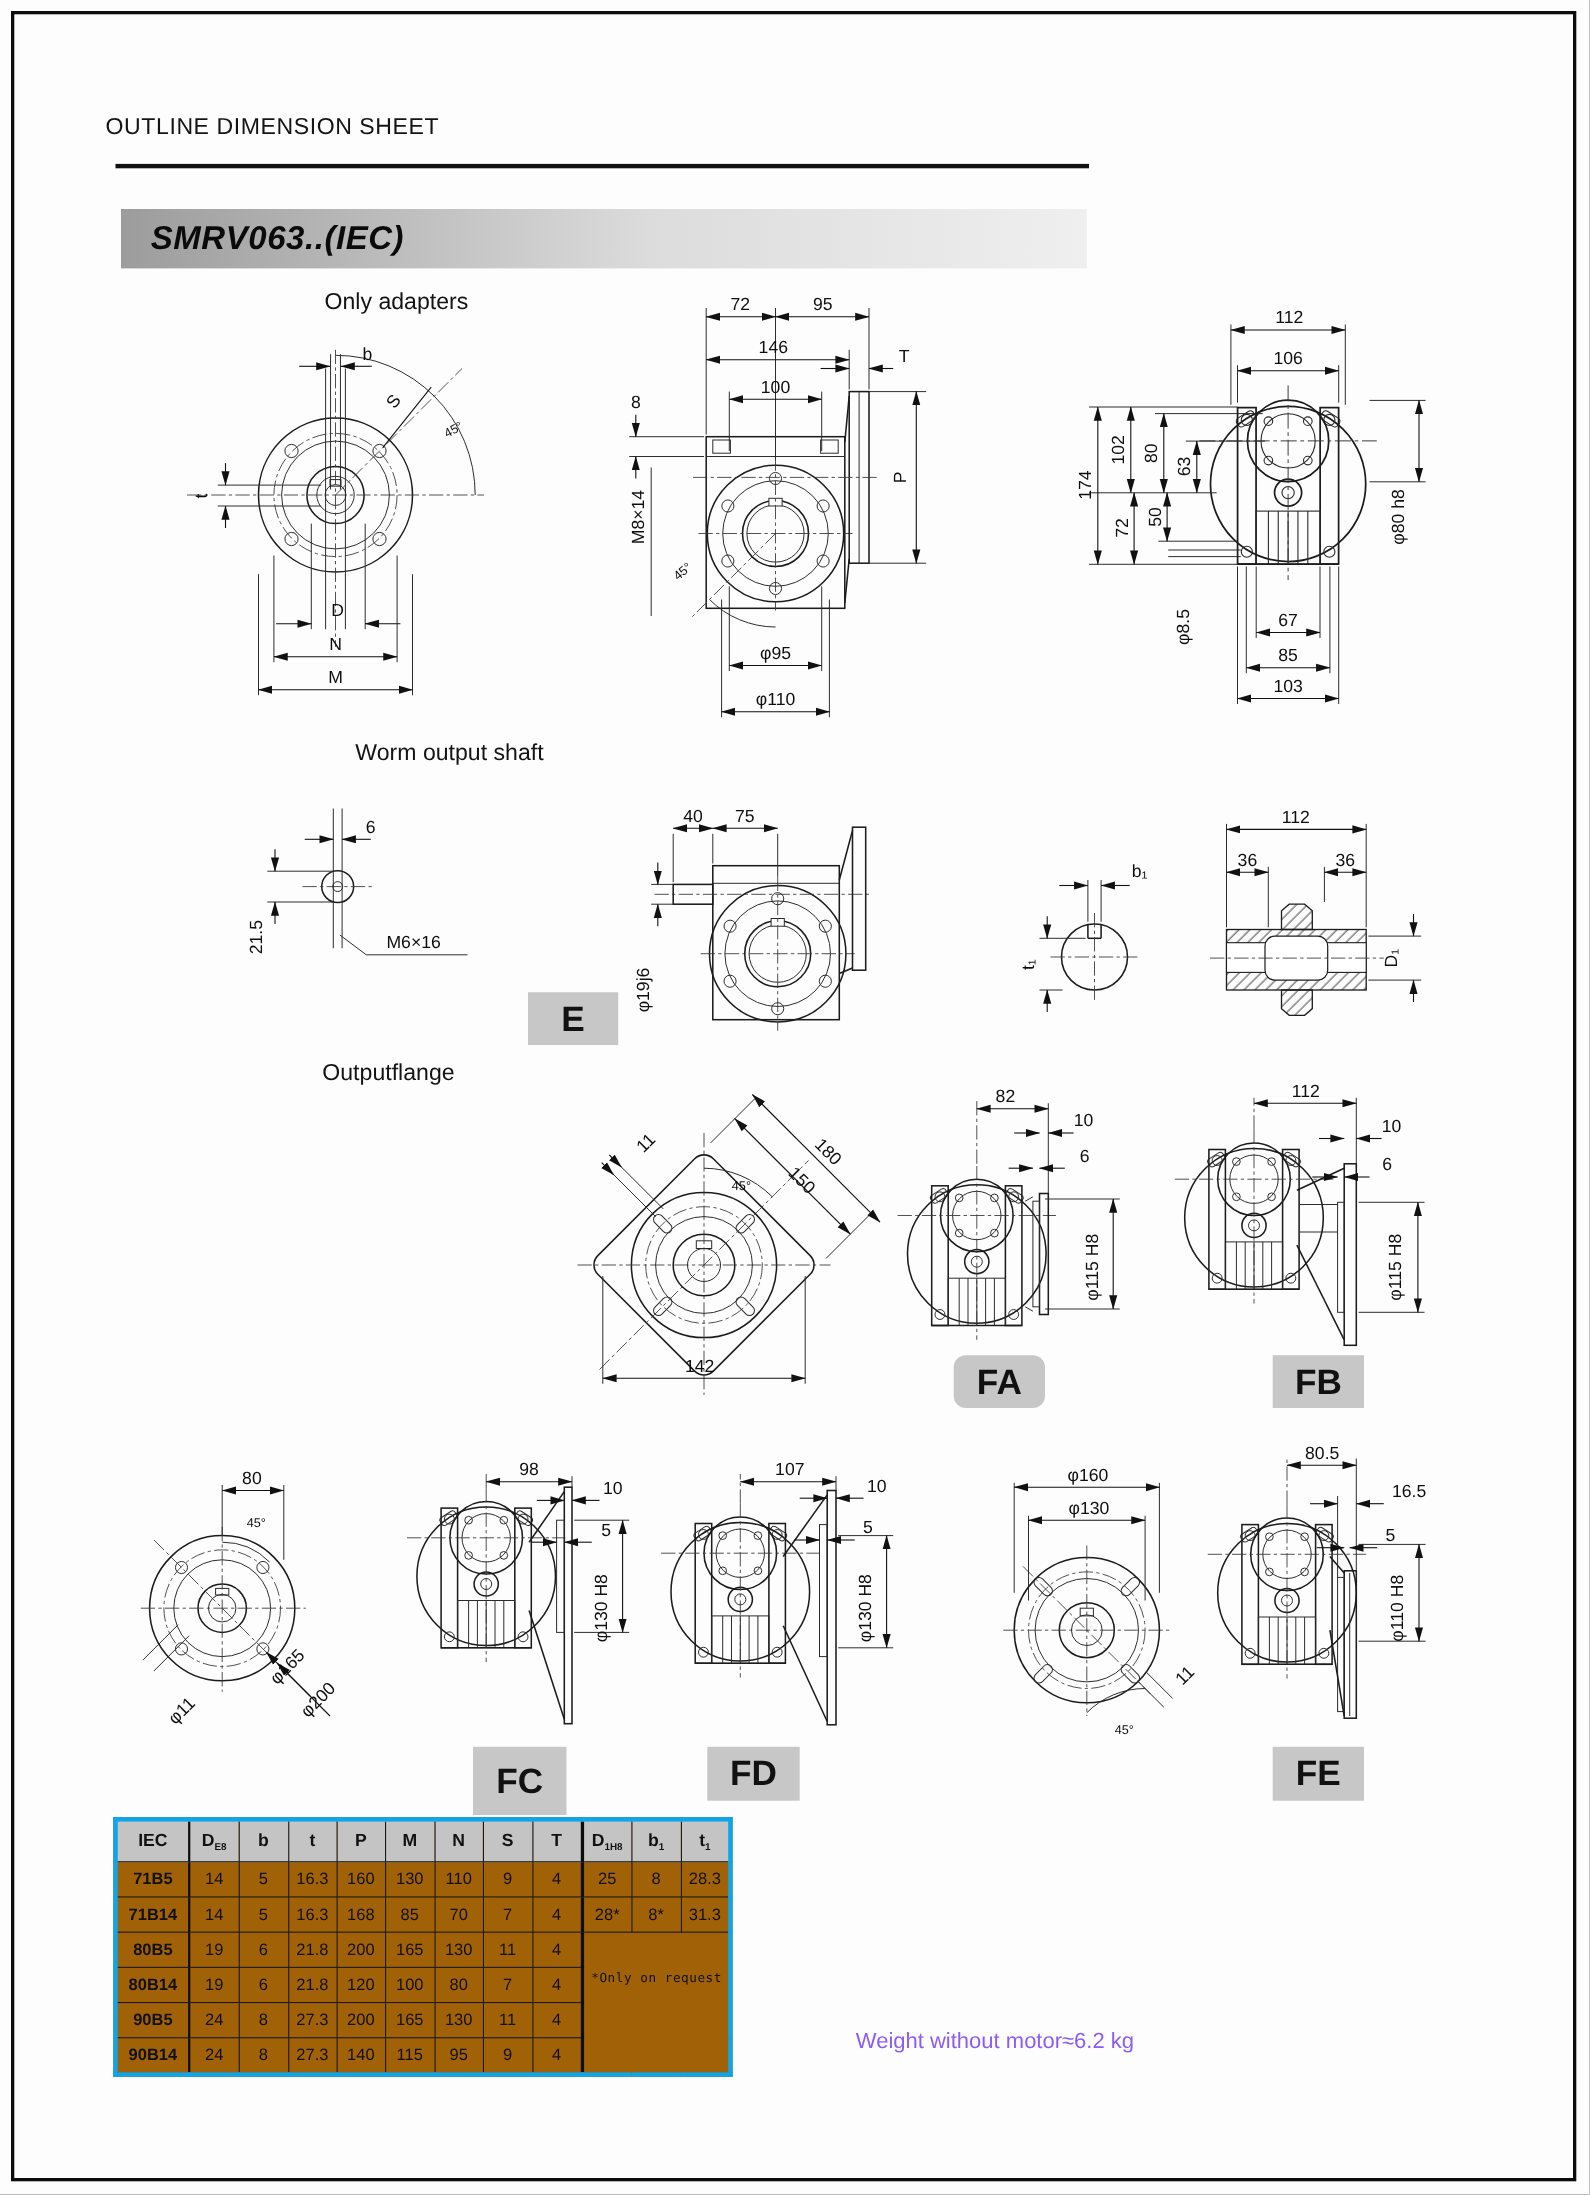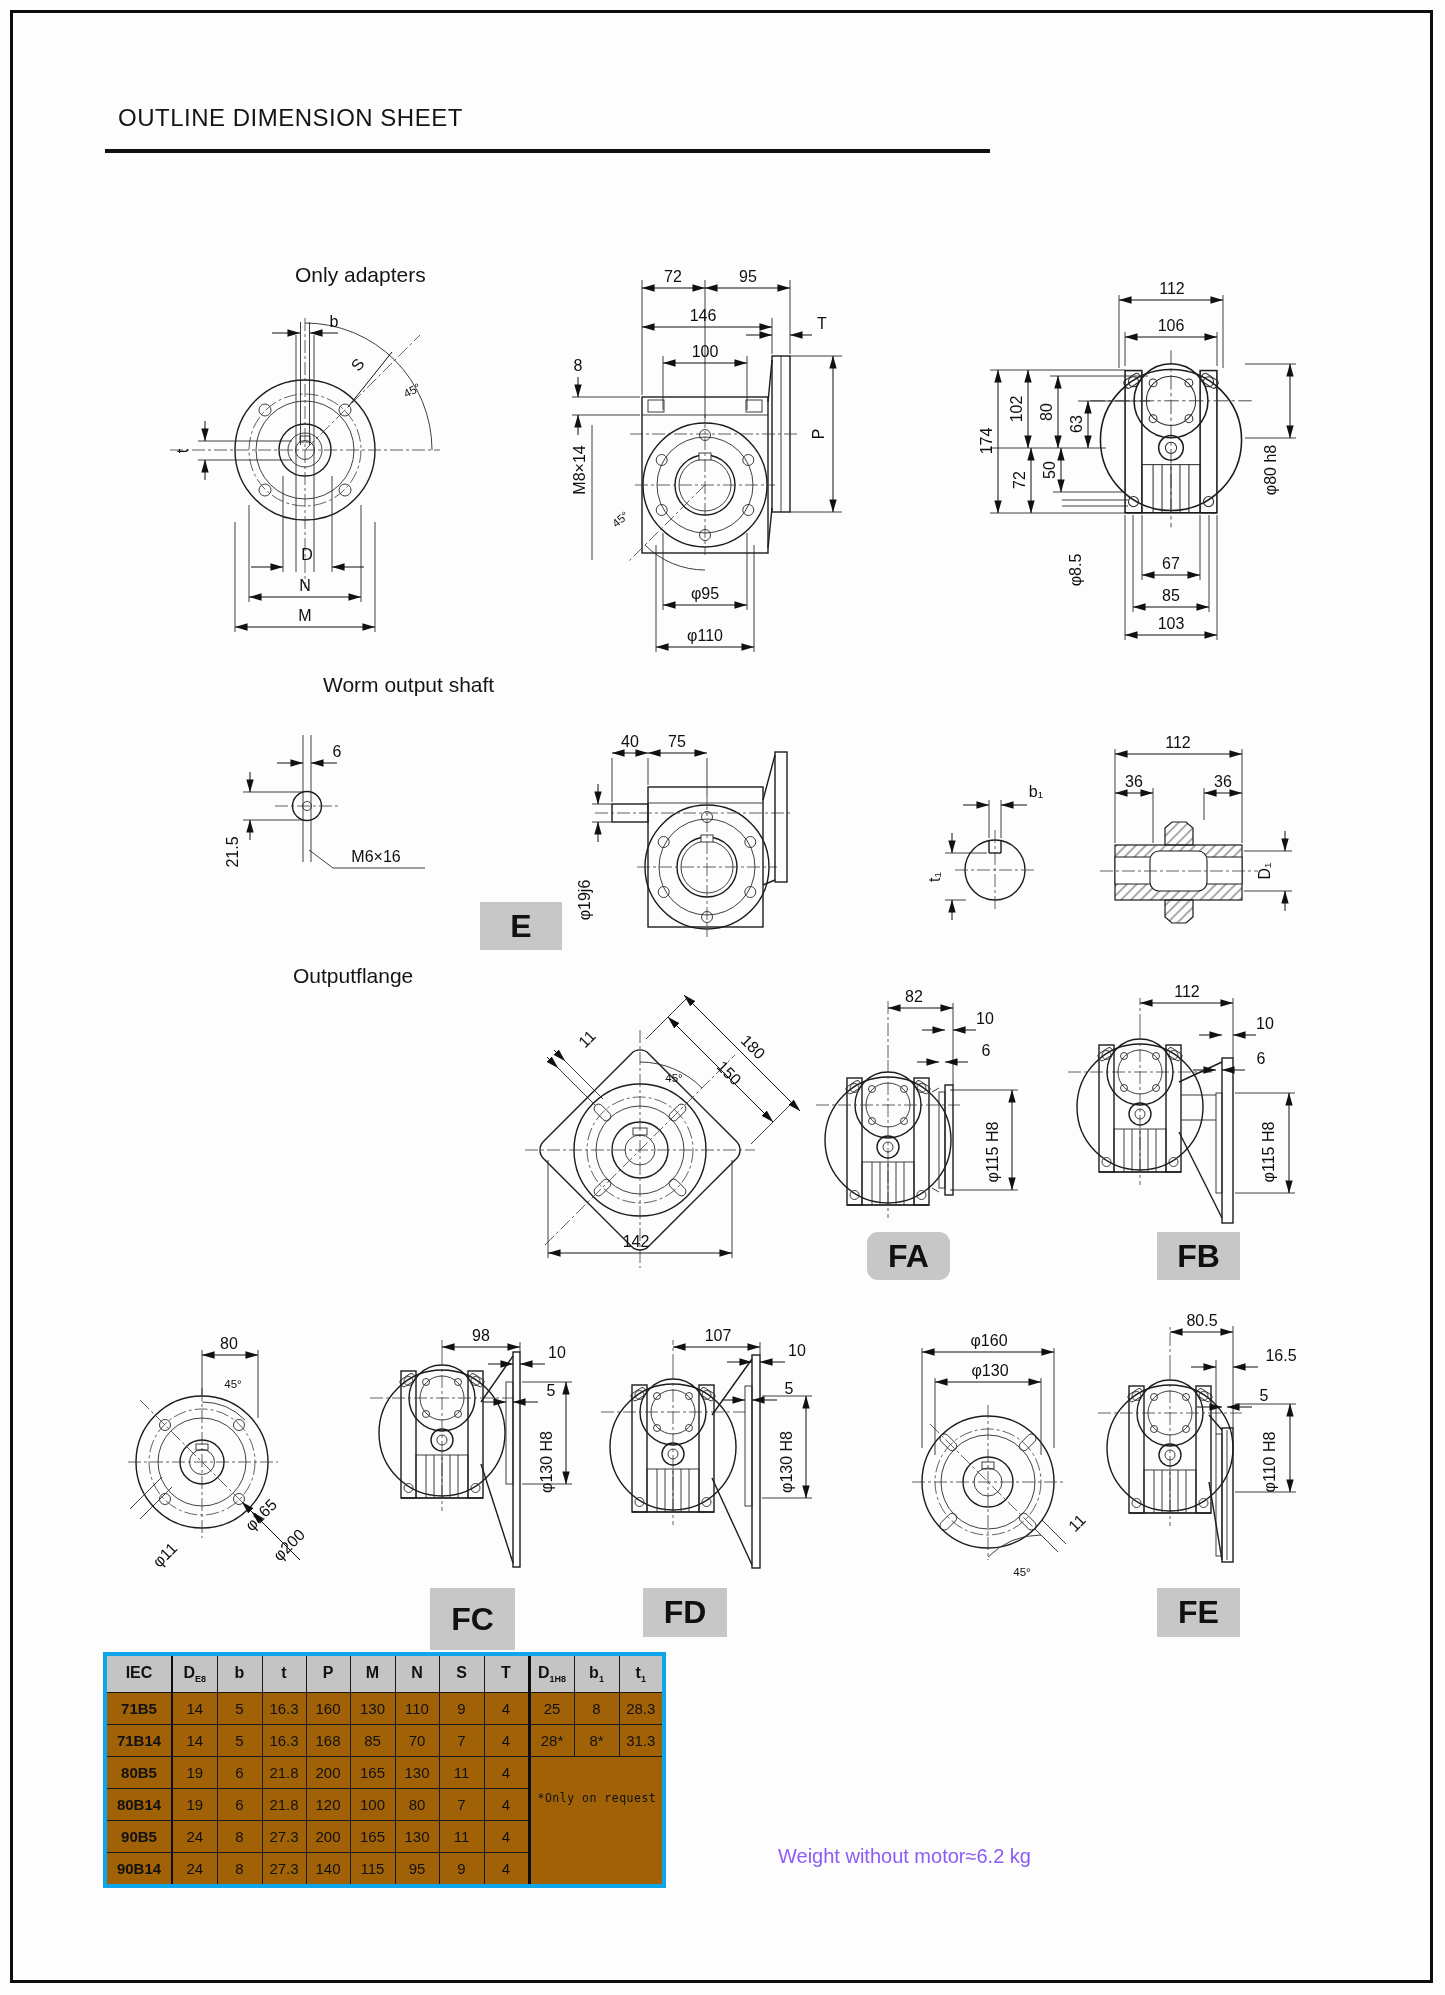--- a/index.html
+++ b/index.html
@@ -1,19 +1,19 @@
 <!DOCTYPE html>
 <html><head>
 <meta charset="utf-8">
 <style>
   html,body{margin:0;padding:0;background:#888;}
   .page{position:relative;width:1445px;height:1995px;background:#fdfdfd;font-family:"Liberation Sans",sans-serif;color:#111;overflow:hidden;margin:0 auto;}
   .frame{position:absolute;left:10px;top:10px;right:12px;bottom:12px;border:3px solid #0d0d0d;}
   .abs{position:absolute;}
-  .title{left:118px;top:104px;font-size:24px;letter-spacing:.5px;color:#141414;}
+  .title{left:96px;top:104px;font-size:21px;letter-spacing:.5px;color:#141414;}
   .rule{left:105px;top:149px;width:885px;height:4px;background:#111;}
   .banner{left:110px;top:190px;width:878px;height:54px;background:linear-gradient(90deg,#9c9c9c,#dcdcdc 55%,#efefef);display:flex;align-items:center;}
   .banner span{font-size:30px;font-weight:bold;font-style:italic;padding-left:27px;color:#0b0b0b;letter-spacing:.5px;}
   .h2{font-size:21px;color:#141414;}
   .badge{background:#c7c7c7;display:flex;align-items:center;justify-content:center;font-weight:bold;font-size:32px;color:#111;}
   .weight{font-size:20px;color:#8b5cf6;}
   svg{position:absolute;overflow:visible;}
   svg .s{fill:none;stroke:#1c1c1c;stroke-width:1.4px;}
   svg .t{fill:none;stroke:#2a2a2a;stroke-width:.9px;}
   svg .cl{fill:none;stroke:#3a3a3a;stroke-width:.8px;stroke-dasharray:13 3 3 3;}
@@ -88,20 +88,23 @@
           <line x1="16" y1="22" x2="16" y2="65" class="t"></line>
         <line x1="-41" y1="65" x2="41" y2="65" class="s"></line>
         <line x1="0" y1="-80" x2="0" y2="78" class="cl"></line>
           <line x1="-72" y1="-35" x2="72" y2="-35" class="cl"></line>
       </g>
     </defs>
   </svg>
 
   <div class="abs title">OUTLINE DIMENSION SHEET</div>
   <div class="abs rule"></div>
+  <div class="abs banner">
+      <span>SMRV063..(IEC)</span>
+    </div>
 
   <div class="abs h2" style="left:295px;top:263px;">Only adapters</div>
   <div class="abs h2" style="left:323px;top:673px;">Worm output shaft</div>
   <div class="abs h2" style="left:293px;top:964px;">Outputflange</div>
 
   <svg style="left:160px;top:300px" width="290" height="345" viewBox="160 300 290 345">
     <g>
       <circle cx="305" cy="450" r="70" class="s"></circle>
         <circle cx="305" cy="450" r="56" class="cl"></circle>
         <circle cx="305" cy="450" r="49" class="t"></circle>

